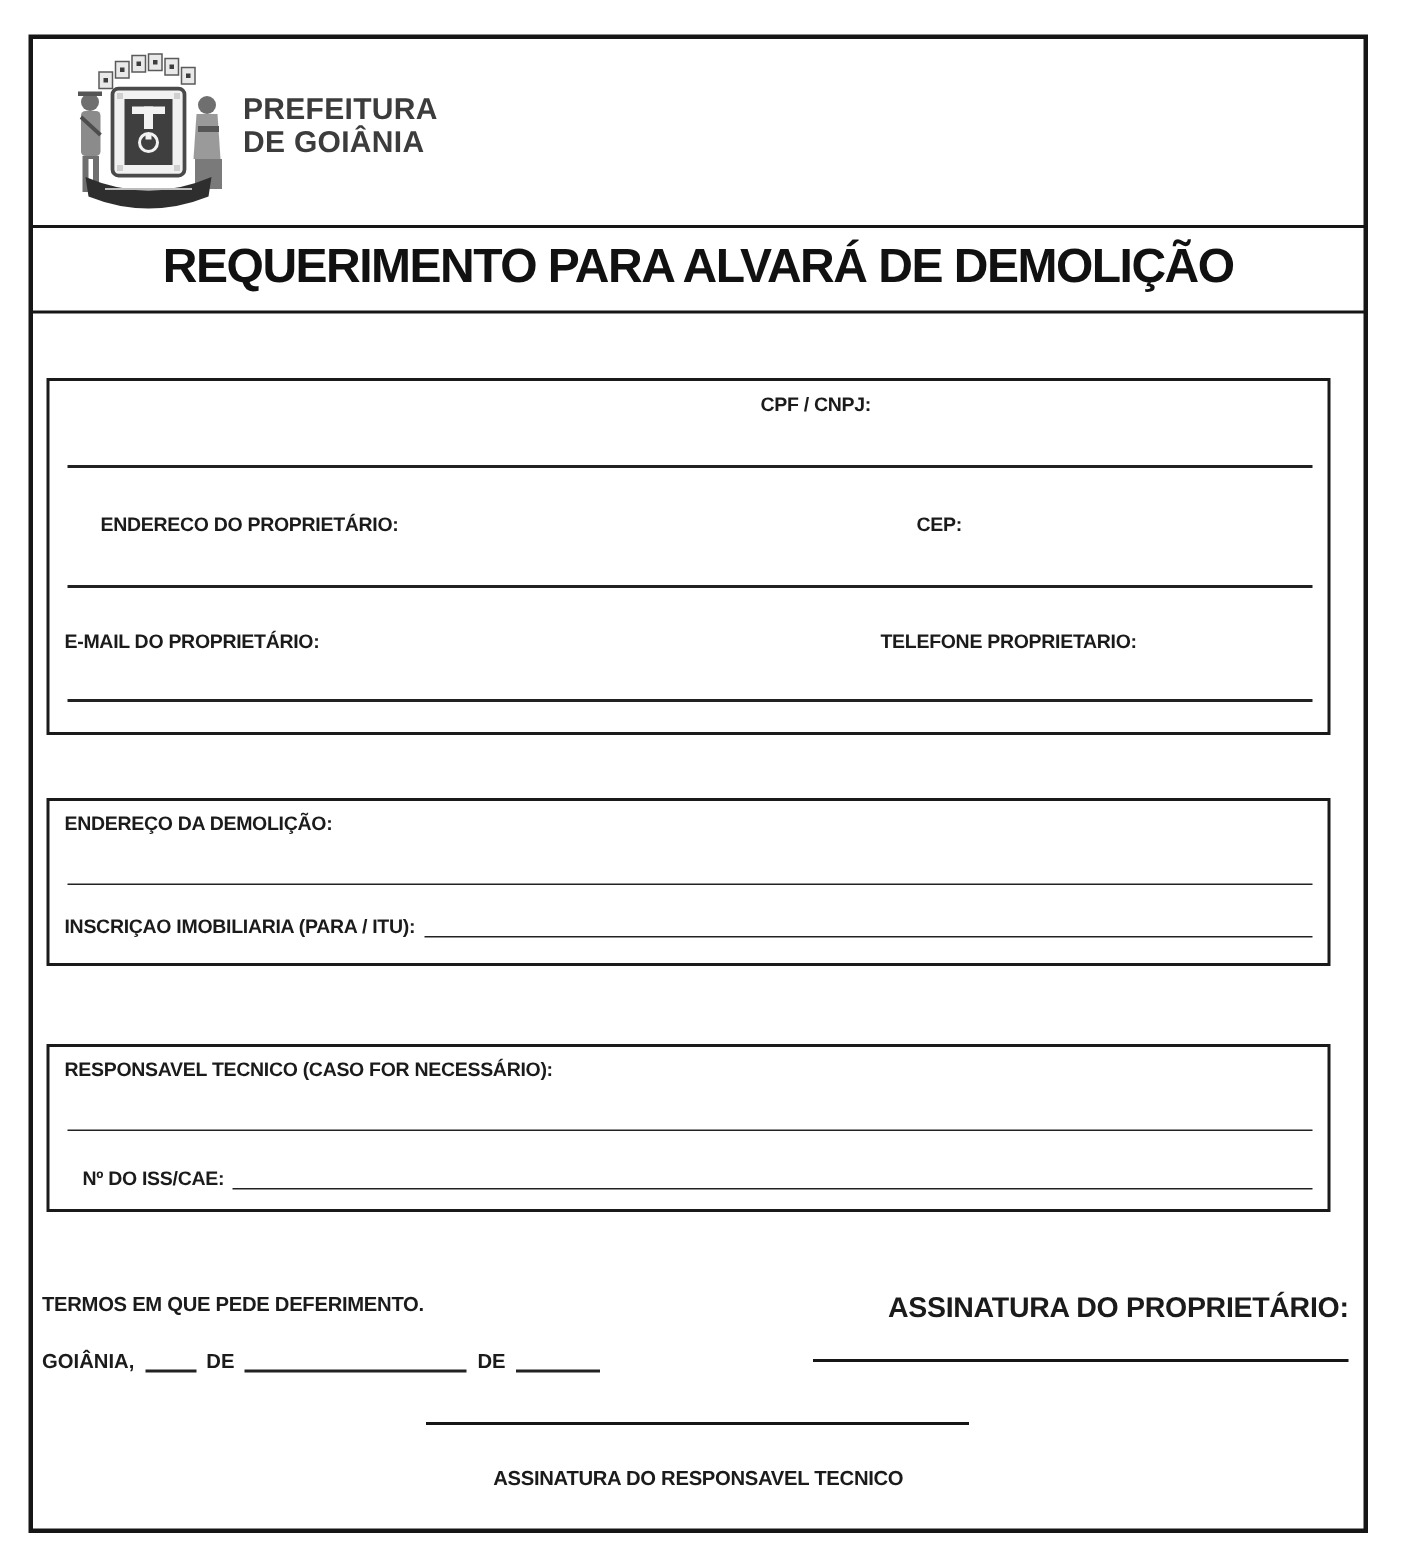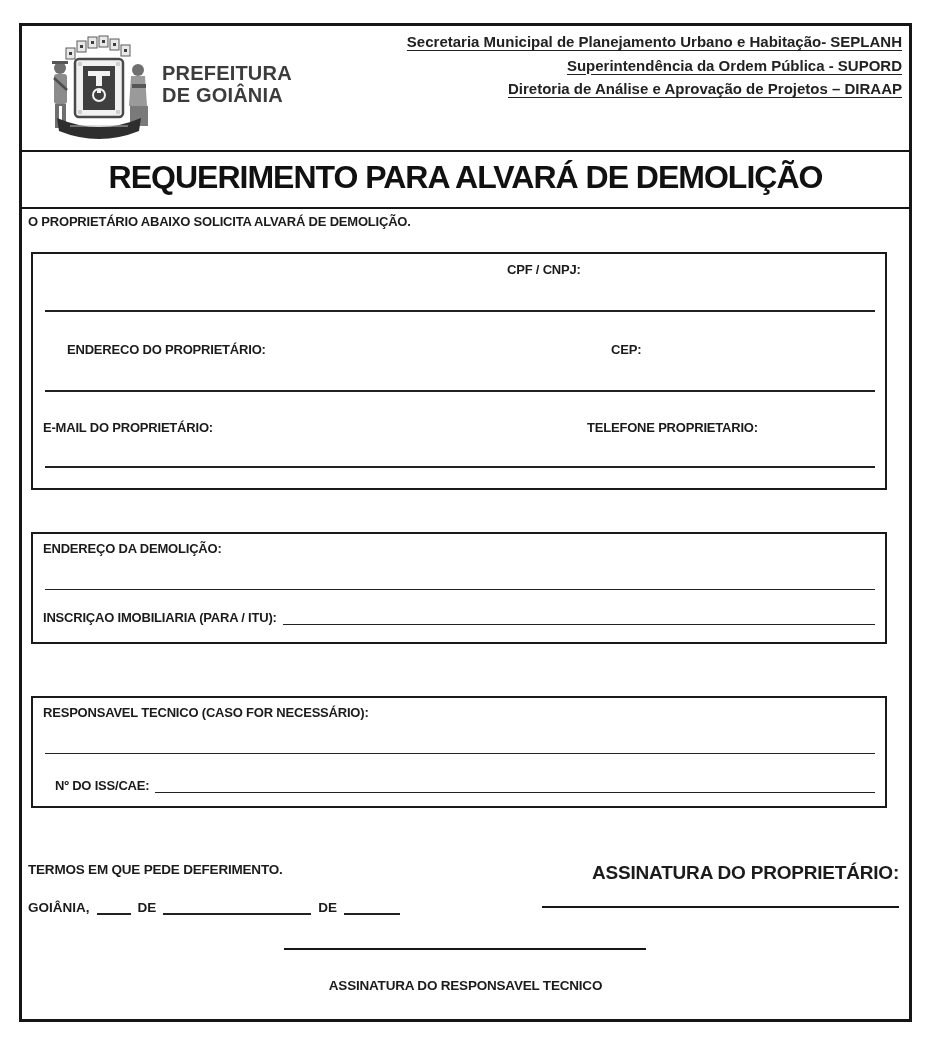--- a/index.html
+++ b/index.html
@@ -98,30 +98,24 @@
       <path d="M13 86 Q55 104 97 86 L95 99 Q55 115 15 99 Z" fill="#2e2e2e"></path>
       <g stroke="#bdbdbd" stroke-width="1.2">
         <line x1="26" y1="94" x2="84" y2="94"></line>
       </g>
     </svg>
   </div>
   <div class="org-name">
     <div>PREFEITURA</div>
     <div>DE GOIÂNIA</div>
   </div>
-  <div class="departments">
-    <div>Secretaria Municipal de Planejamento Urbano e Habitação- SEPLANH</div>
-    <div>Superintendência da Ordem Pública - SUPORD</div>
-    <div>Diretoria de Análise e Aprovação de Projetos – DIRAAP</div>
-  </div>
 
   <div class="hrule" style="top:124px;"></div>
   <div class="title">REQUERIMENTO PARA ALVARÁ DE DEMOLIÇÃO</div>
   <div class="hrule" style="top:181px;"></div>
-  <div class="intro">O PROPRIETÁRIO ABAIXO SOLICITA ALVARÁ DE DEMOLIÇÃO.</div>
 
   <div class="fbox" id="box-owner">
     <span class="lbl" style="left:474px; top:8px;">CPF / CNPJ:</span>
     <div class="wline" style="top:56px;"></div>
     <span class="lbl" style="left:10px; top:88px;padding-left:24px;">ENDERECO DO PROPRIETÁRIO:</span>
     <span class="lbl" style="left:578px; top:88px;">CEP:</span>
     <div class="wline" style="top:136px;"></div>
     <span class="lbl" style="left:10px; top:166px;">E-MAIL DO PROPRIETÁRIO:</span>
     <span class="lbl" style="left:554px; top:166px;">TELEFONE PROPRIETARIO:</span>
     <div class="wline" style="top:212px;"></div>

